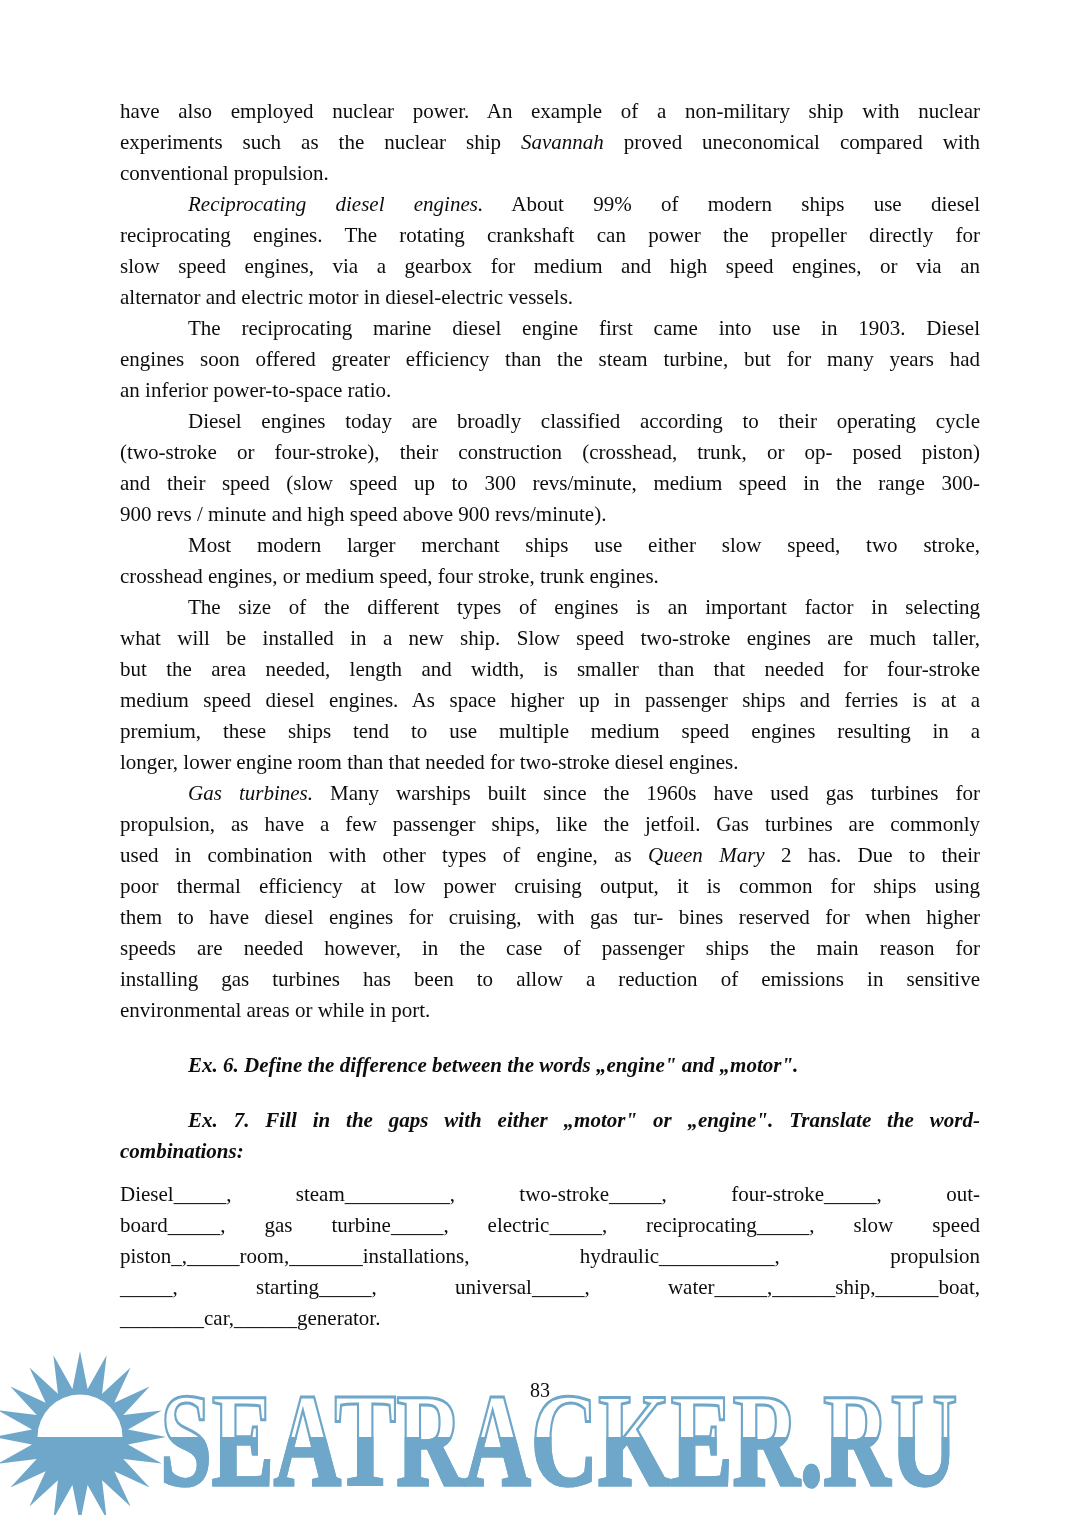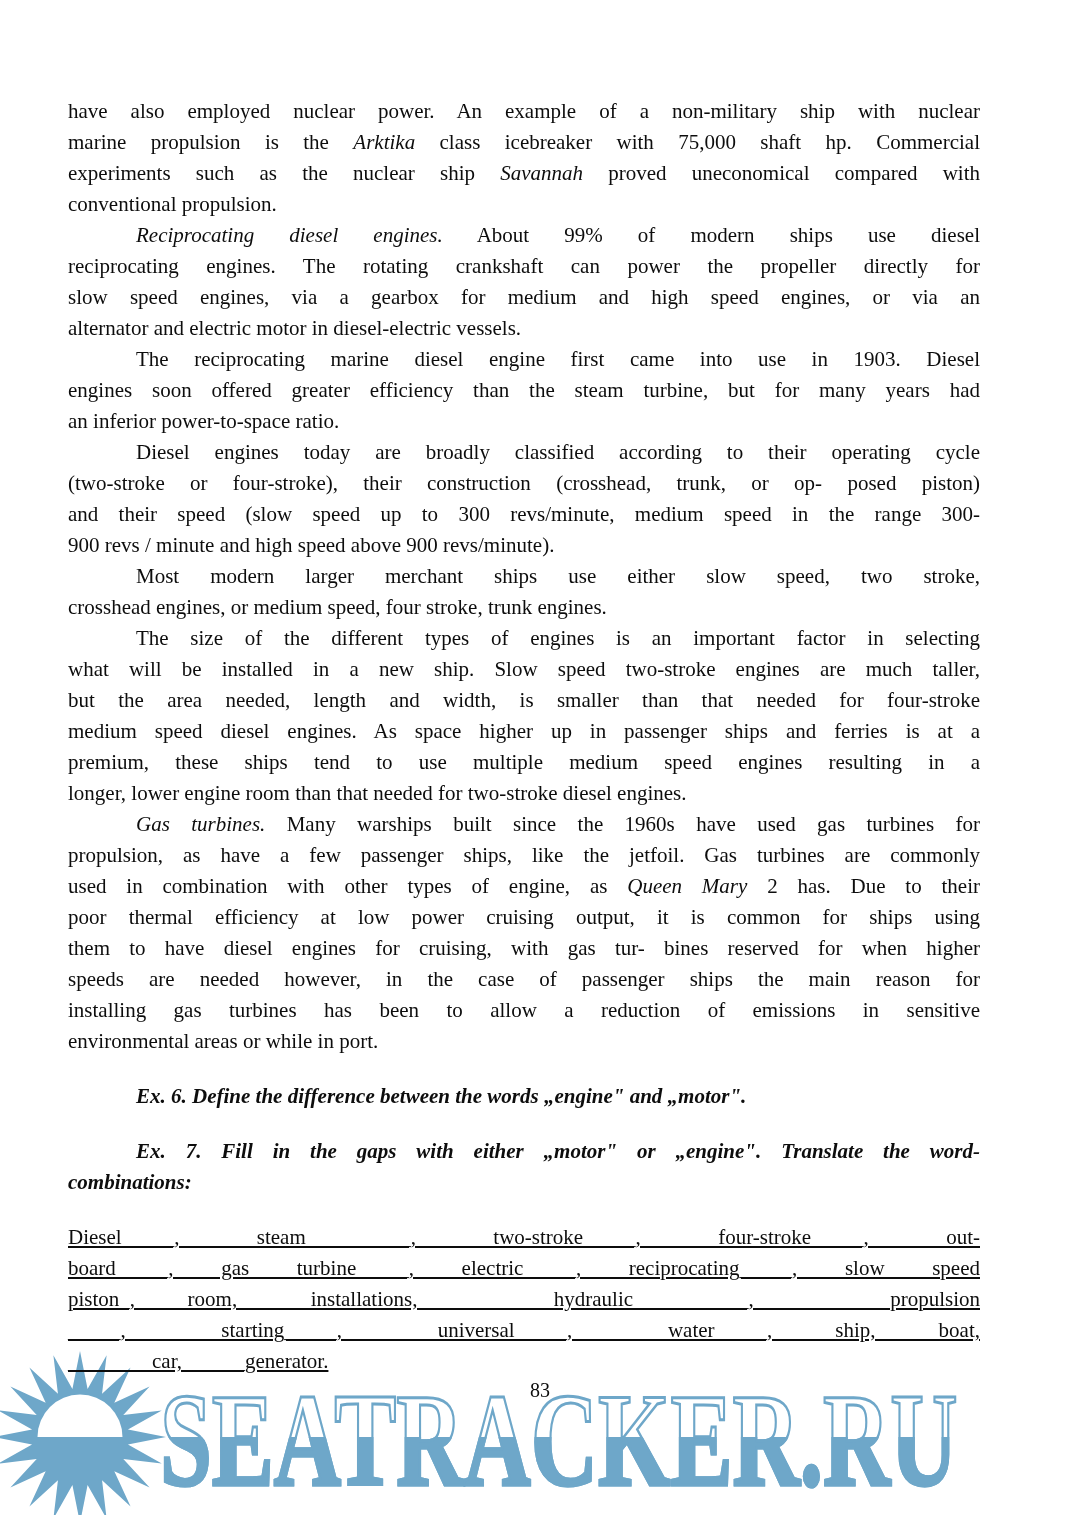--- a/index.html
+++ b/index.html
@@ -2,28 +2,28 @@
 <html style="--accent: #6EA7C9;"><head>
 <meta charset="utf-8">
 <style>
   html,body{margin:0;padding:0;background:#e8e8e8;}
   .page{
     position:relative;width:1080px;height:1515px;background:#ffffff;
     overflow:hidden;margin:0 auto;
     font-family:"Liberation Serif","DejaVu Serif",serif;color:#0d0d0d;
   }
   
-  .content{position:relative;z-index:2;padding:96px 100px 0 68px;font-size:21px;line-height:31px;}
+  .content{position:relative;z-index:2;padding:96px 100px 0 120px;font-size:21px;line-height:31px;}
   .line{text-align:justify;text-align-last:justify;}
   .line.last{text-align-last:left;}
   .line.ind{text-indent:68px;}
   .it{font-style:italic;}
   .block.exercise{margin-top:24px;}
   .block.exercise .line{font-weight:bold;font-style:italic;}
-  .block.gapfill{margin-top:24px;text-decoration:underline;}
+  .block.gapfill{margin-top:12px;}
   
   .watermark{position:absolute;left:0;top:0;right:0;bottom:0;z-index:1;}
   .sun{position:absolute;left:-6px;top:1351px;color:var(--accent,#6EA7C9);}
   .wm-text{
     position:absolute;left:160px;top:1374px;z-index:1;
     font-weight:bold;font-size:133px;line-height:1;white-space:nowrap;
     letter-spacing:0px;
     transform:scaleX(0.70);transform-origin:left top;
     background:linear-gradient(to bottom,#ffffff 0%,#ffffff 47%,var(--accent,#6EA7C9) 47%,var(--accent,#6EA7C9) 100%);
     -webkit-background-clip:text;background-clip:text;color:transparent;
@@ -43,21 +43,20 @@
     <svg class="sun" width="172" height="172" viewBox="0 0 170 170" aria-hidden="true">
       <polygon points="85.0,0.0 92.5,37.6 111.3,4.2 106.8,42.2 135.0,16.2 118.9,51.1 153.8,35.0 127.8,63.2 165.8,58.7 132.4,77.5 170.0,85.0 132.4,92.5 165.8,111.3 127.8,106.8 153.8,135.0 118.9,118.9 135.0,153.8 106.8,127.8 111.3,165.8 92.5,132.4 85.0,170.0 77.5,132.4 58.7,165.8 63.2,127.8 35.0,153.8 51.1,118.9 16.2,135.0 42.2,106.8 4.2,111.3 37.6,92.5 0.0,85.0 37.6,77.5 4.2,58.7 42.2,63.2 16.2,35.0 51.1,51.1 35.0,16.2 63.2,42.2 58.7,4.2 77.5,37.6" fill="currentColor"></polygon>
       <path d="M43,85 A42,42 0 0 1 127,85 Z" fill="#ffffff"></path>
     </svg>
     <div class="wm-text">SEATRACKER.RU</div>
   </div>
 
   <div class="content" id="doc-content">
       <div class="block paragraph">
         <div class="line"><span>have also employed nuclear power. An example of a non-military ship with nuclear</span></div>
-        <div class="line"><span>marine propulsion is the </span><span class="it">Arktika</span><span> class icebreaker with 75,000 shaft hp. Commercial</span></div>
         <div class="line"><span>experiments such as the nuclear ship </span><span class="it">Savannah</span><span> proved uneconomical compared with</span></div>
         <div class="line last"><span>conventional propulsion.</span></div>
       </div>
       <div class="block paragraph">
         <div class="line ind"><span class="it">Reciprocating diesel engines.</span><span> About 99% of modern ships use diesel</span></div>
         <div class="line"><span>reciprocating engines. The rotating crankshaft can power the propeller directly for</span></div>
         <div class="line"><span>slow speed engines, via a gearbox for medium and high speed engines, or via an</span></div>
         <div class="line last"><span>alternator and electric motor in diesel-electric vessels.</span></div>
       </div>
       <div class="block paragraph">

